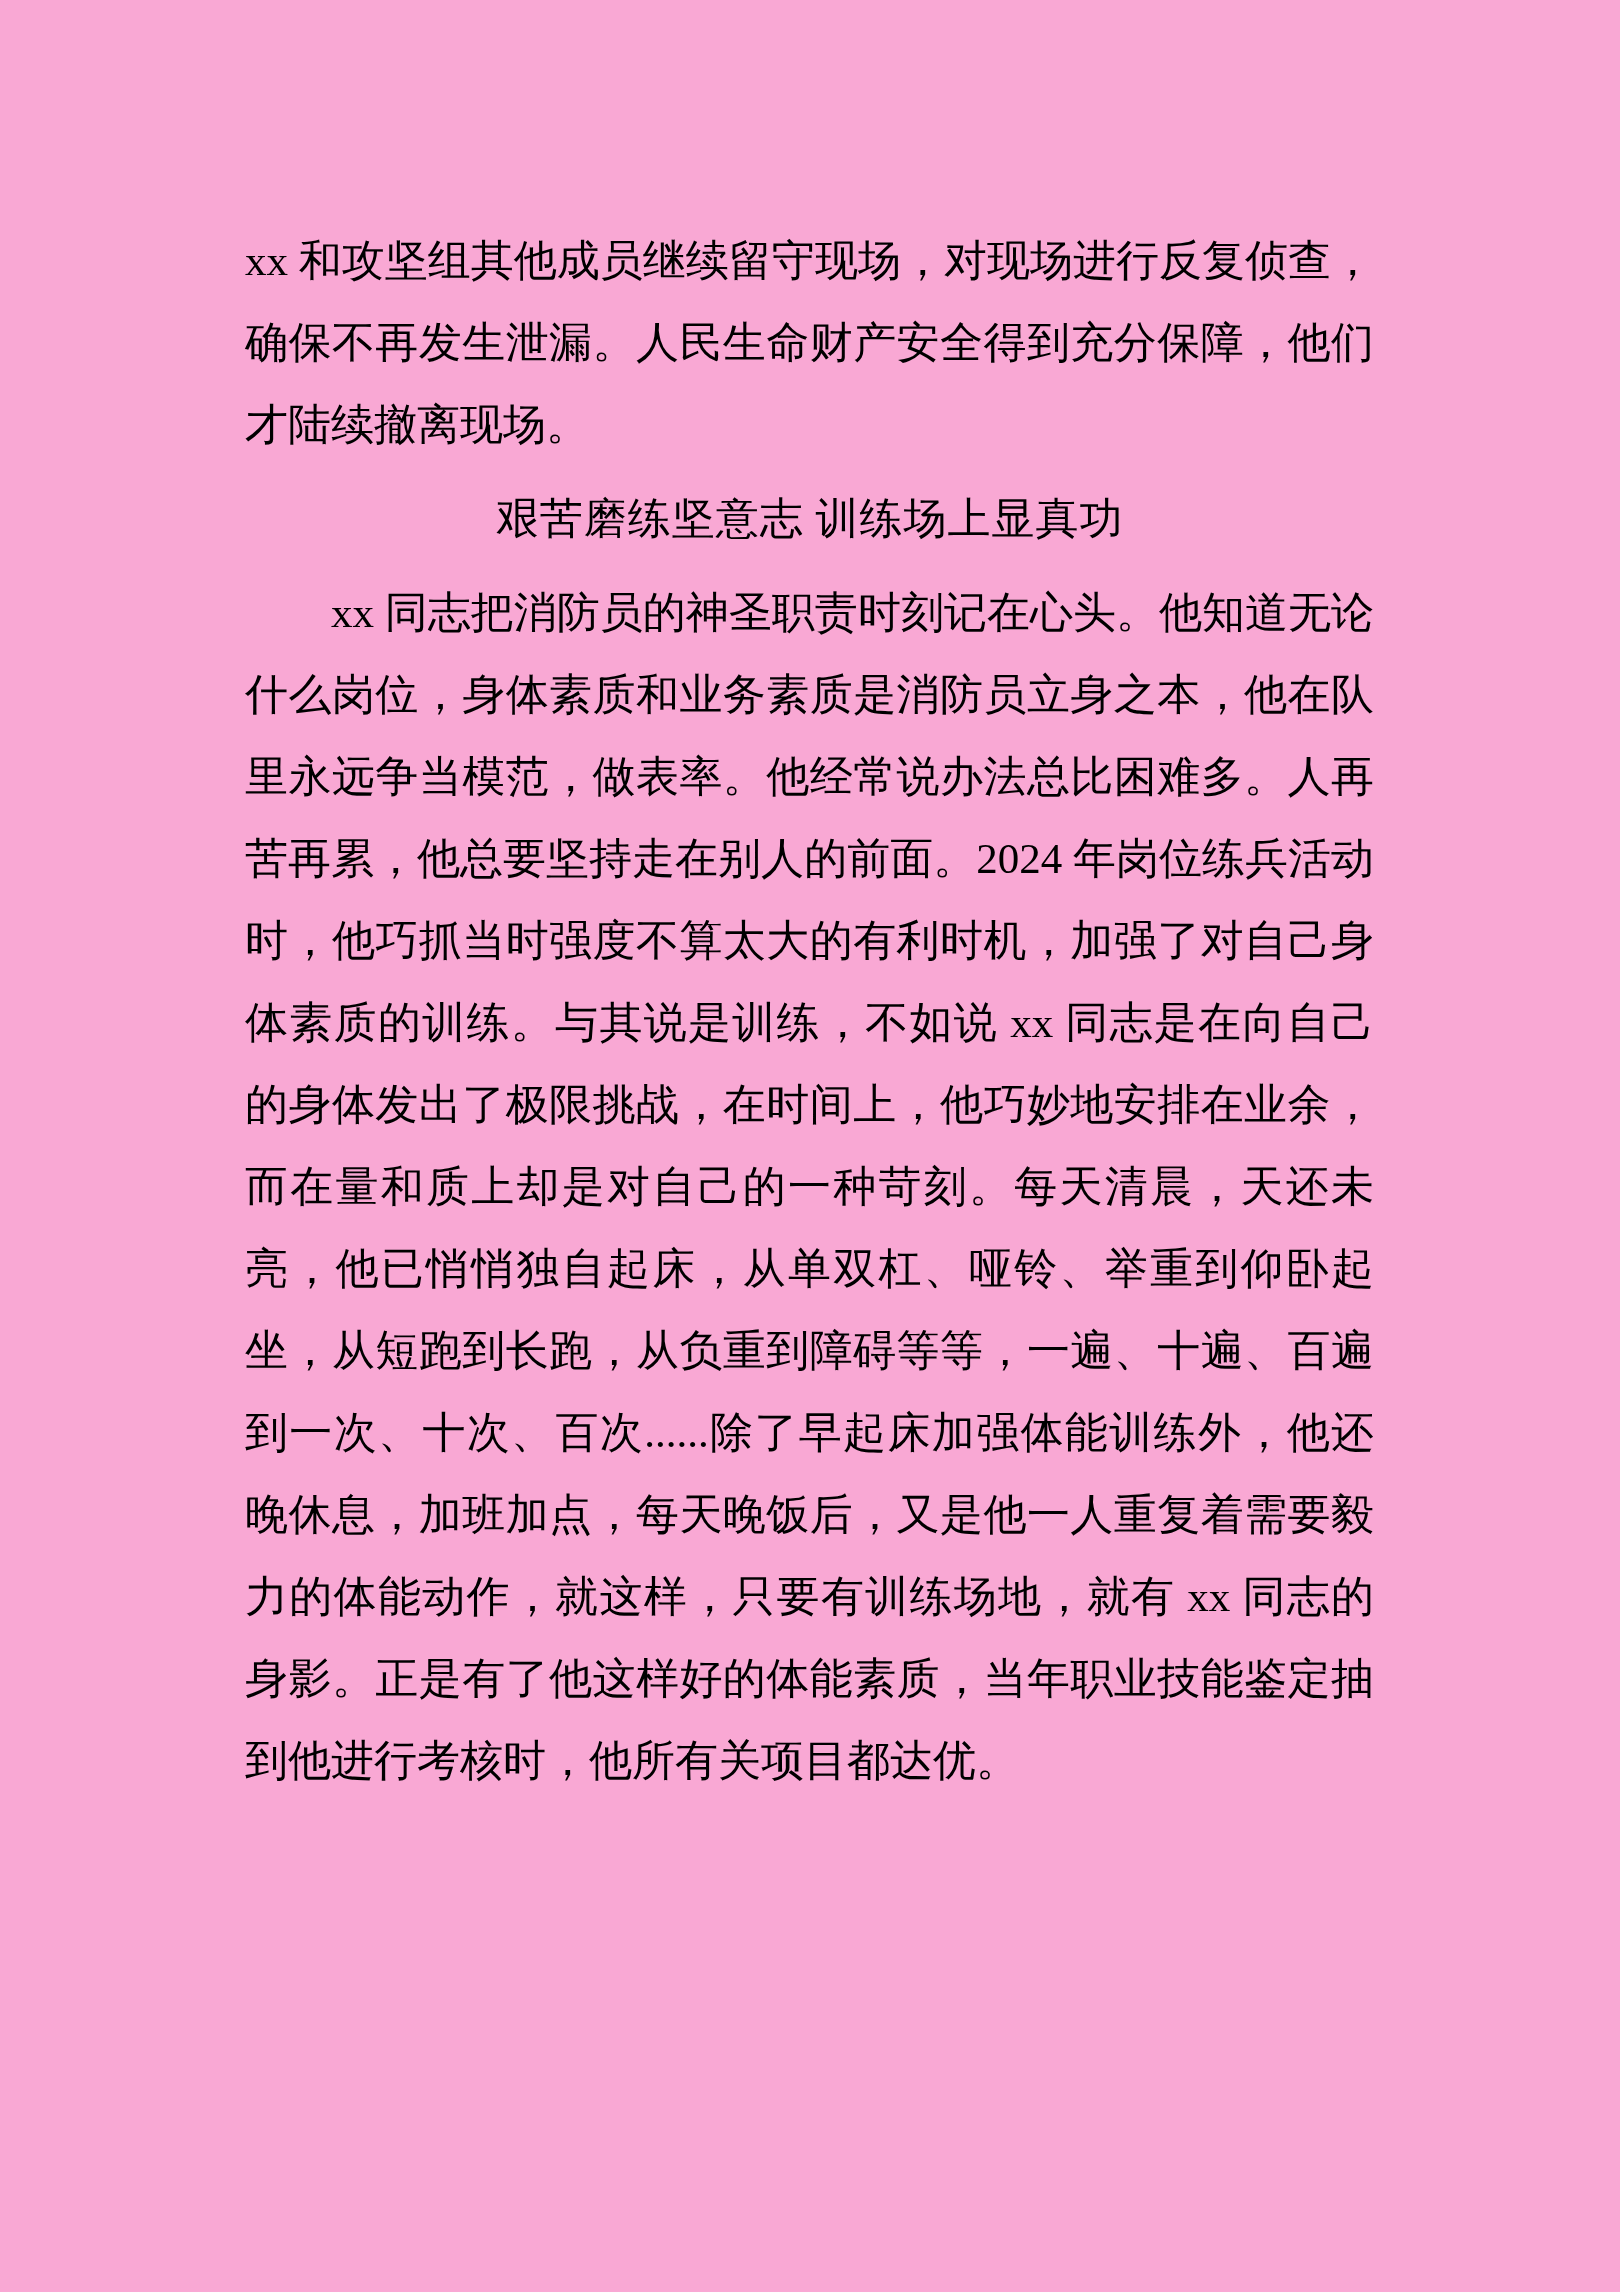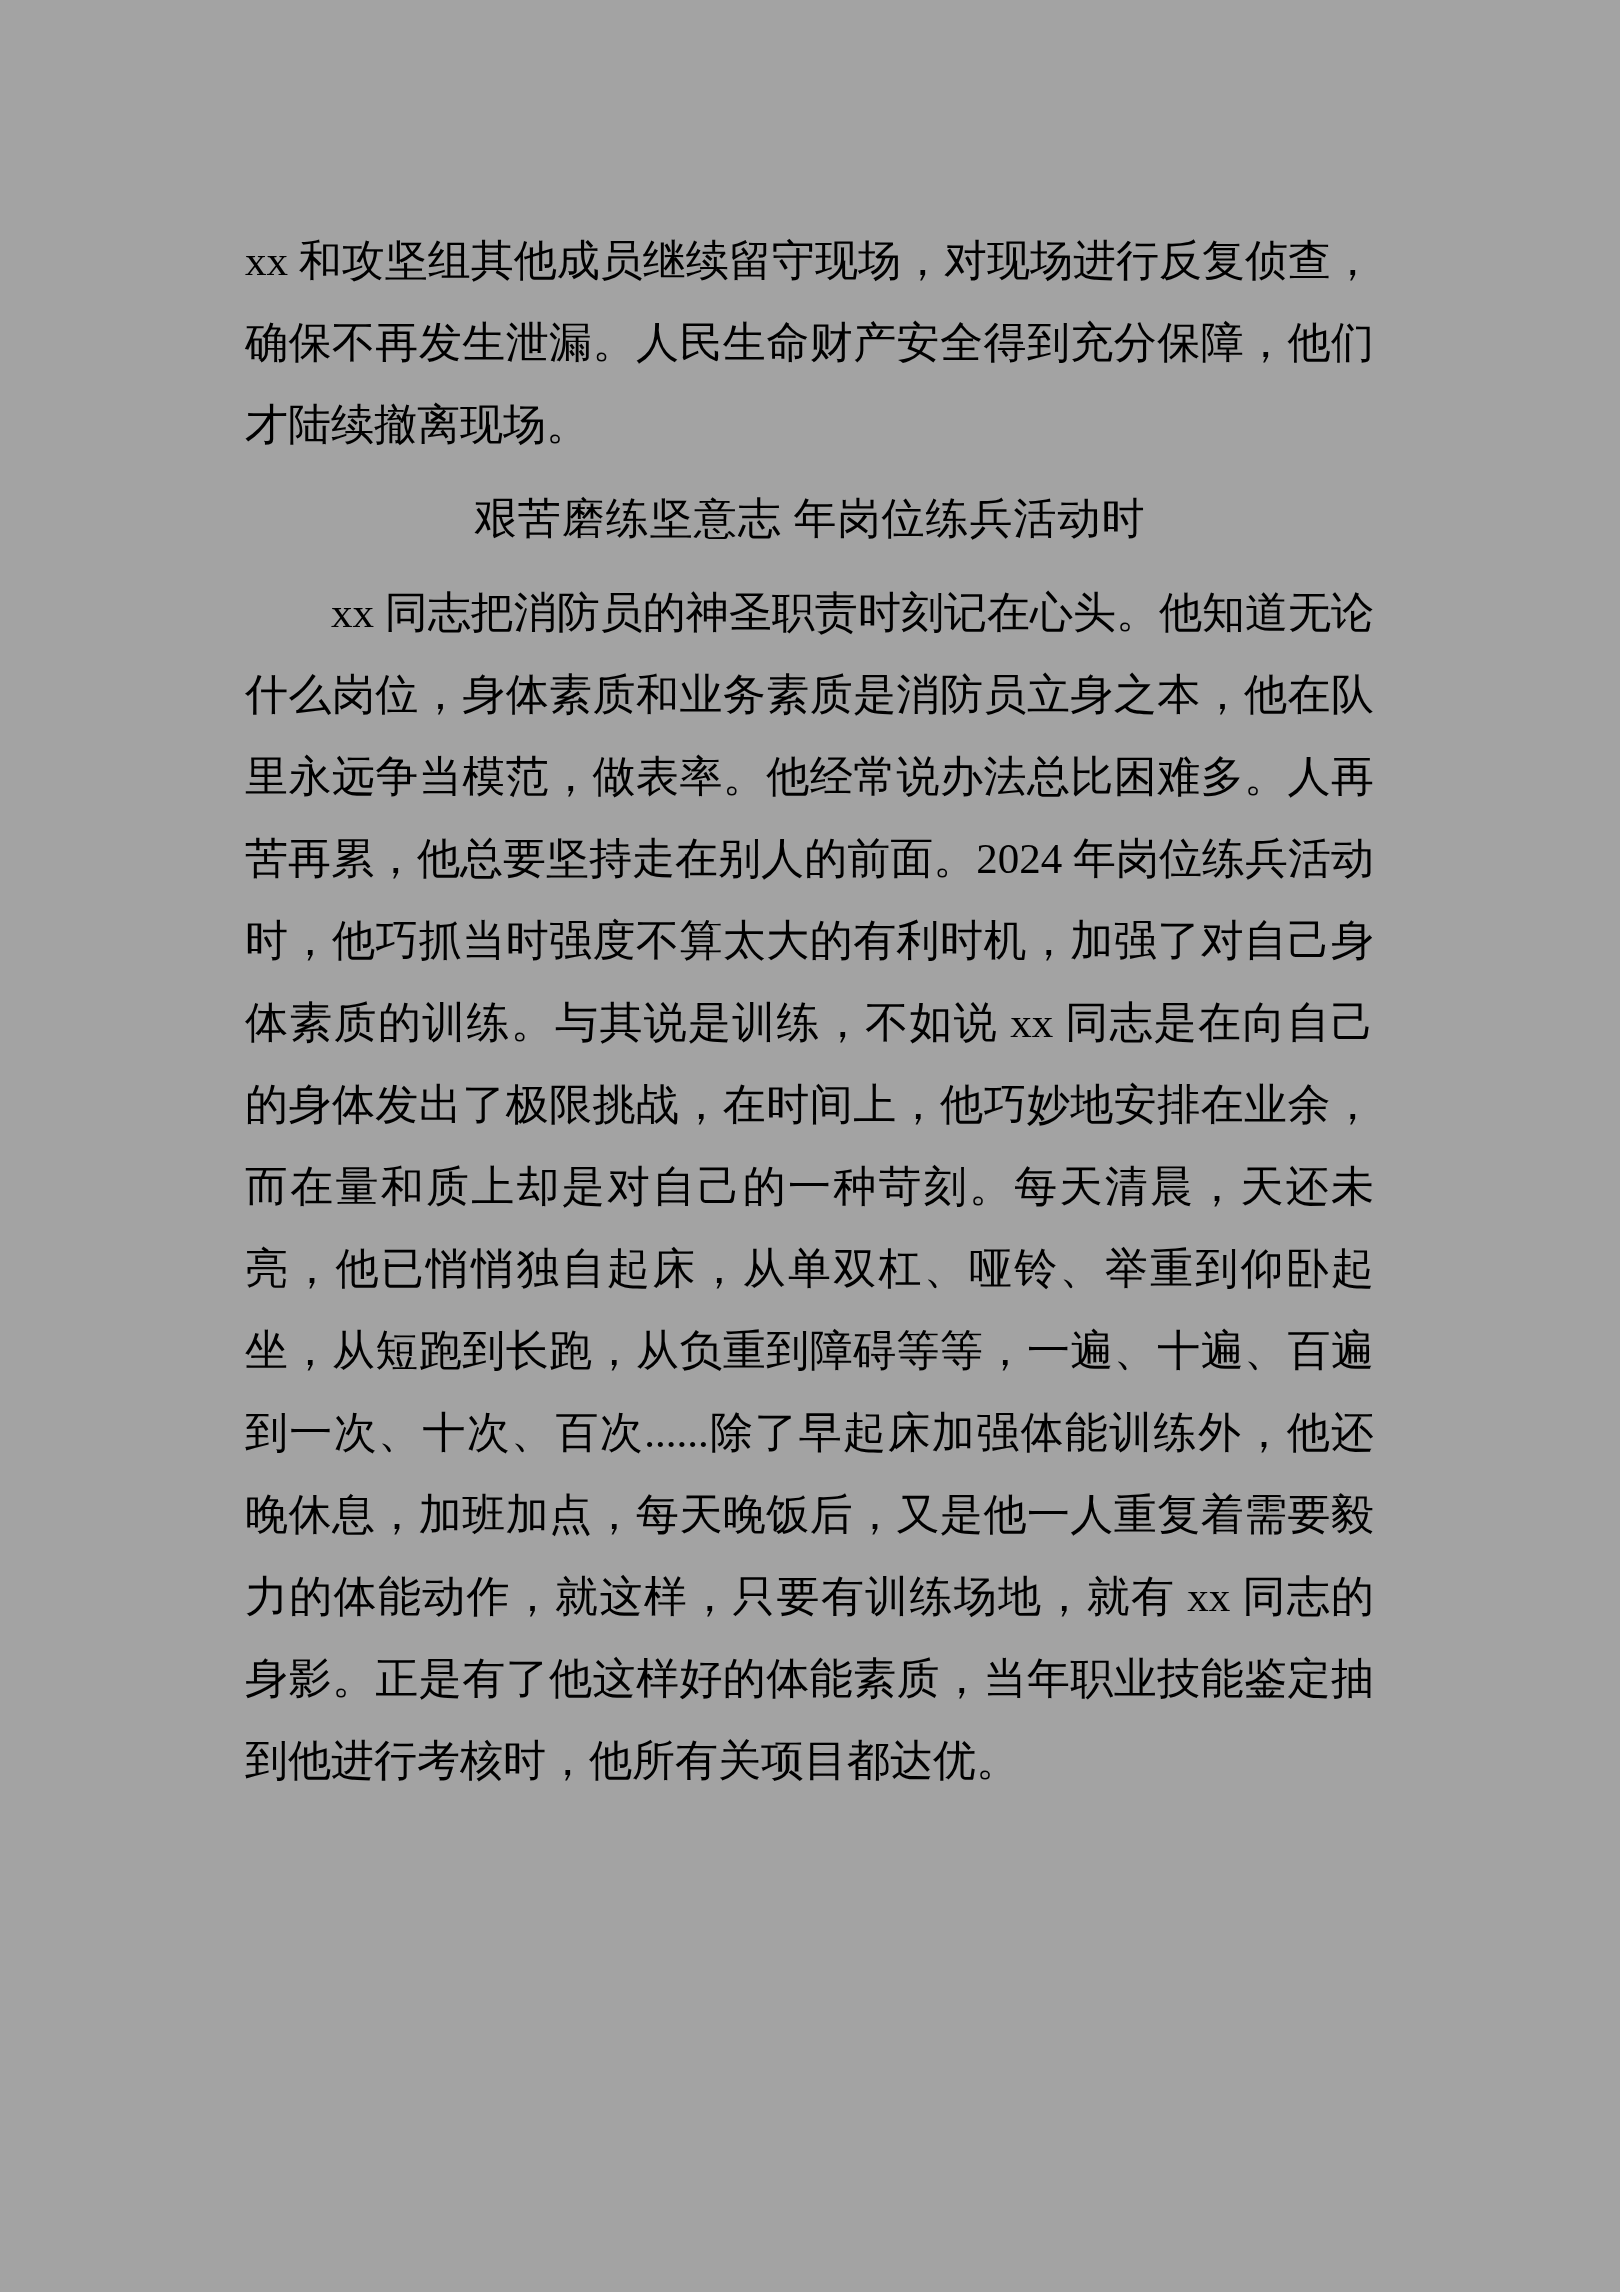--- a/index.html
+++ b/index.html
@@ -4,21 +4,21 @@
 <style>
   html, body {
     margin: 0;
     padding: 0;
     background: #ffffff;
   }
   .page {
     position: relative;
     width: 1620px;
     height: 2293px;
-    background: #a3a3a3;
+    background: #f9a8d4;
     overflow: hidden;
     font-family: "Liberation Serif", serif;
     color: #000000;
   }
   .content {
     position: absolute;
     left: 245px;
     top: 220px;
     width: 1129px;
     font-size: 43px;
@@ -41,17 +41,17 @@
     letter-spacing: 1px;
     line-height: 82px;
   }
 </style>
 </head>
 <body>
 
 <div class="page">
   <div class="content" id="doc-content">
       <p class="body-para">xx 和攻坚组其他成员继续留守现场，对现场进行反复侦查，确保不再发生泄漏。人民生命财产安全得到充分保障，他们才陆续撤离现场。</p>
-      <h2 class="sec-heading">艰苦磨练坚意志 年岗位练兵活动时</h2>
+      <h2 class="sec-heading">艰苦磨练坚意志 训练场上显真功</h2>
       <p class="body-para indent">xx 同志把消防员的神圣职责时刻记在心头。他知道无论什么岗位，身体素质和业务素质是消防员立身之本，他在队里永远争当模范，做表率。他经常说办法总比困难多。人再苦再累，他总要坚持走在别人的前面。2024 年岗位练兵活动时，他巧抓当时强度不算太大的有利时机，加强了对自己身体素质的训练。与其说是训练，不如说 xx 同志是在向自己的身体发出了极限挑战，在时间上，他巧妙地安排在业余，而在量和质上却是对自己的一种苛刻。每天清晨，天还未亮，他已悄悄独自起床，从单双杠、哑铃、举重到仰卧起坐，从短跑到长跑，从负重到障碍等等，一遍、十遍、百遍到一次、十次、百次......除了早起床加强体能训练外，他还晚休息，加班加点，每天晚饭后，又是他一人重复着需要毅力的体能动作，就这样，只要有训练场地，就有 xx 同志的身影。正是有了他这样好的体能素质，当年职业技能鉴定抽到他进行考核时，他所有关项目都达优。</p>
     </div>
 </div>
 
 
 </body></html>

